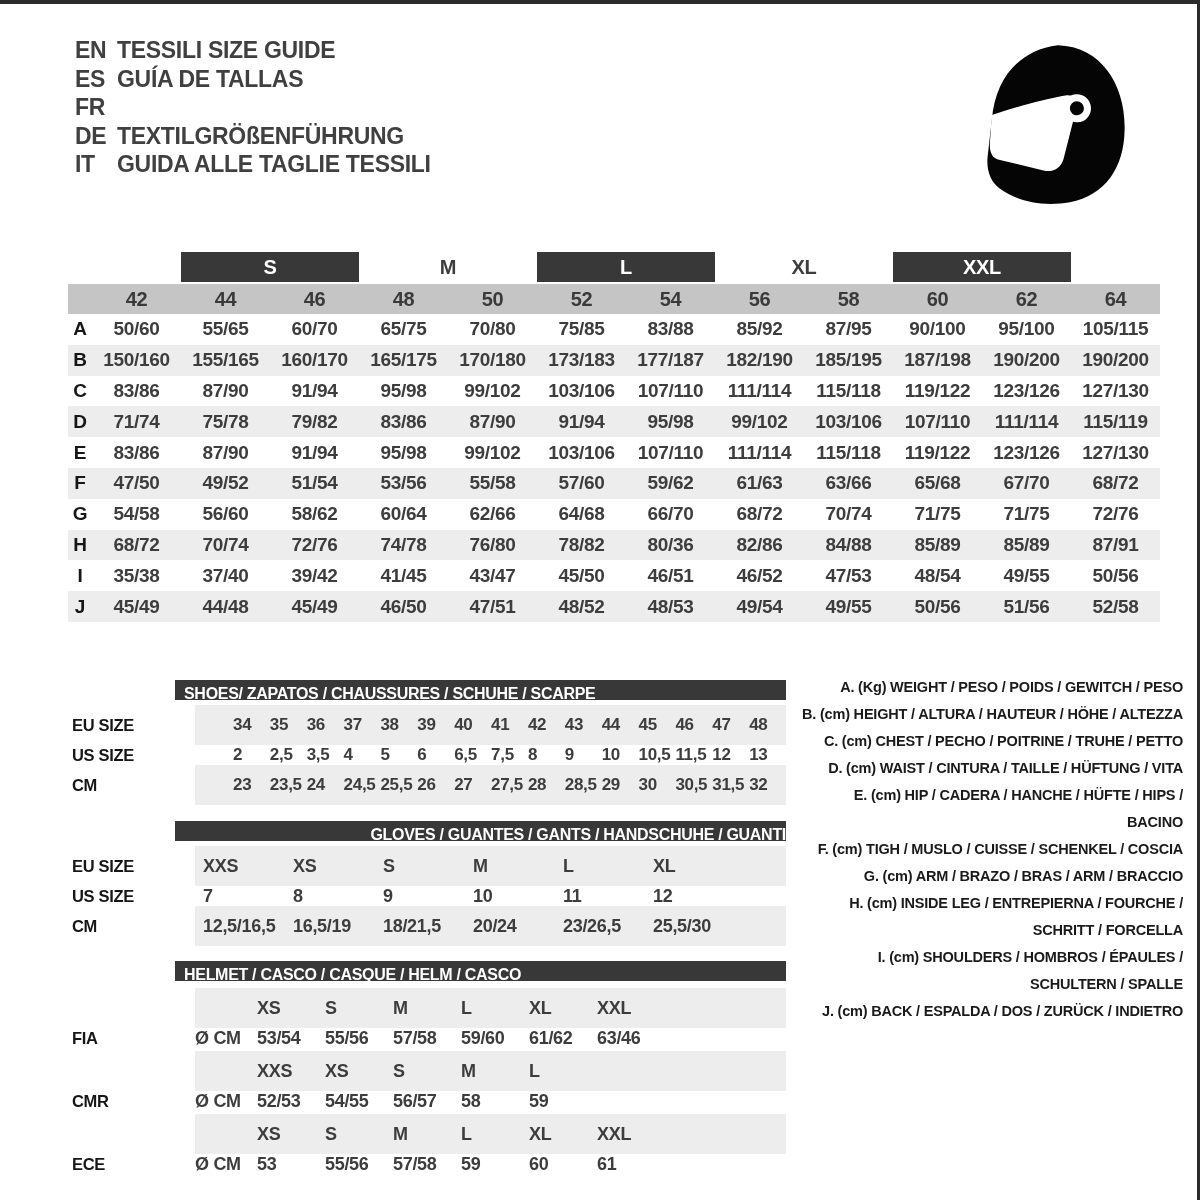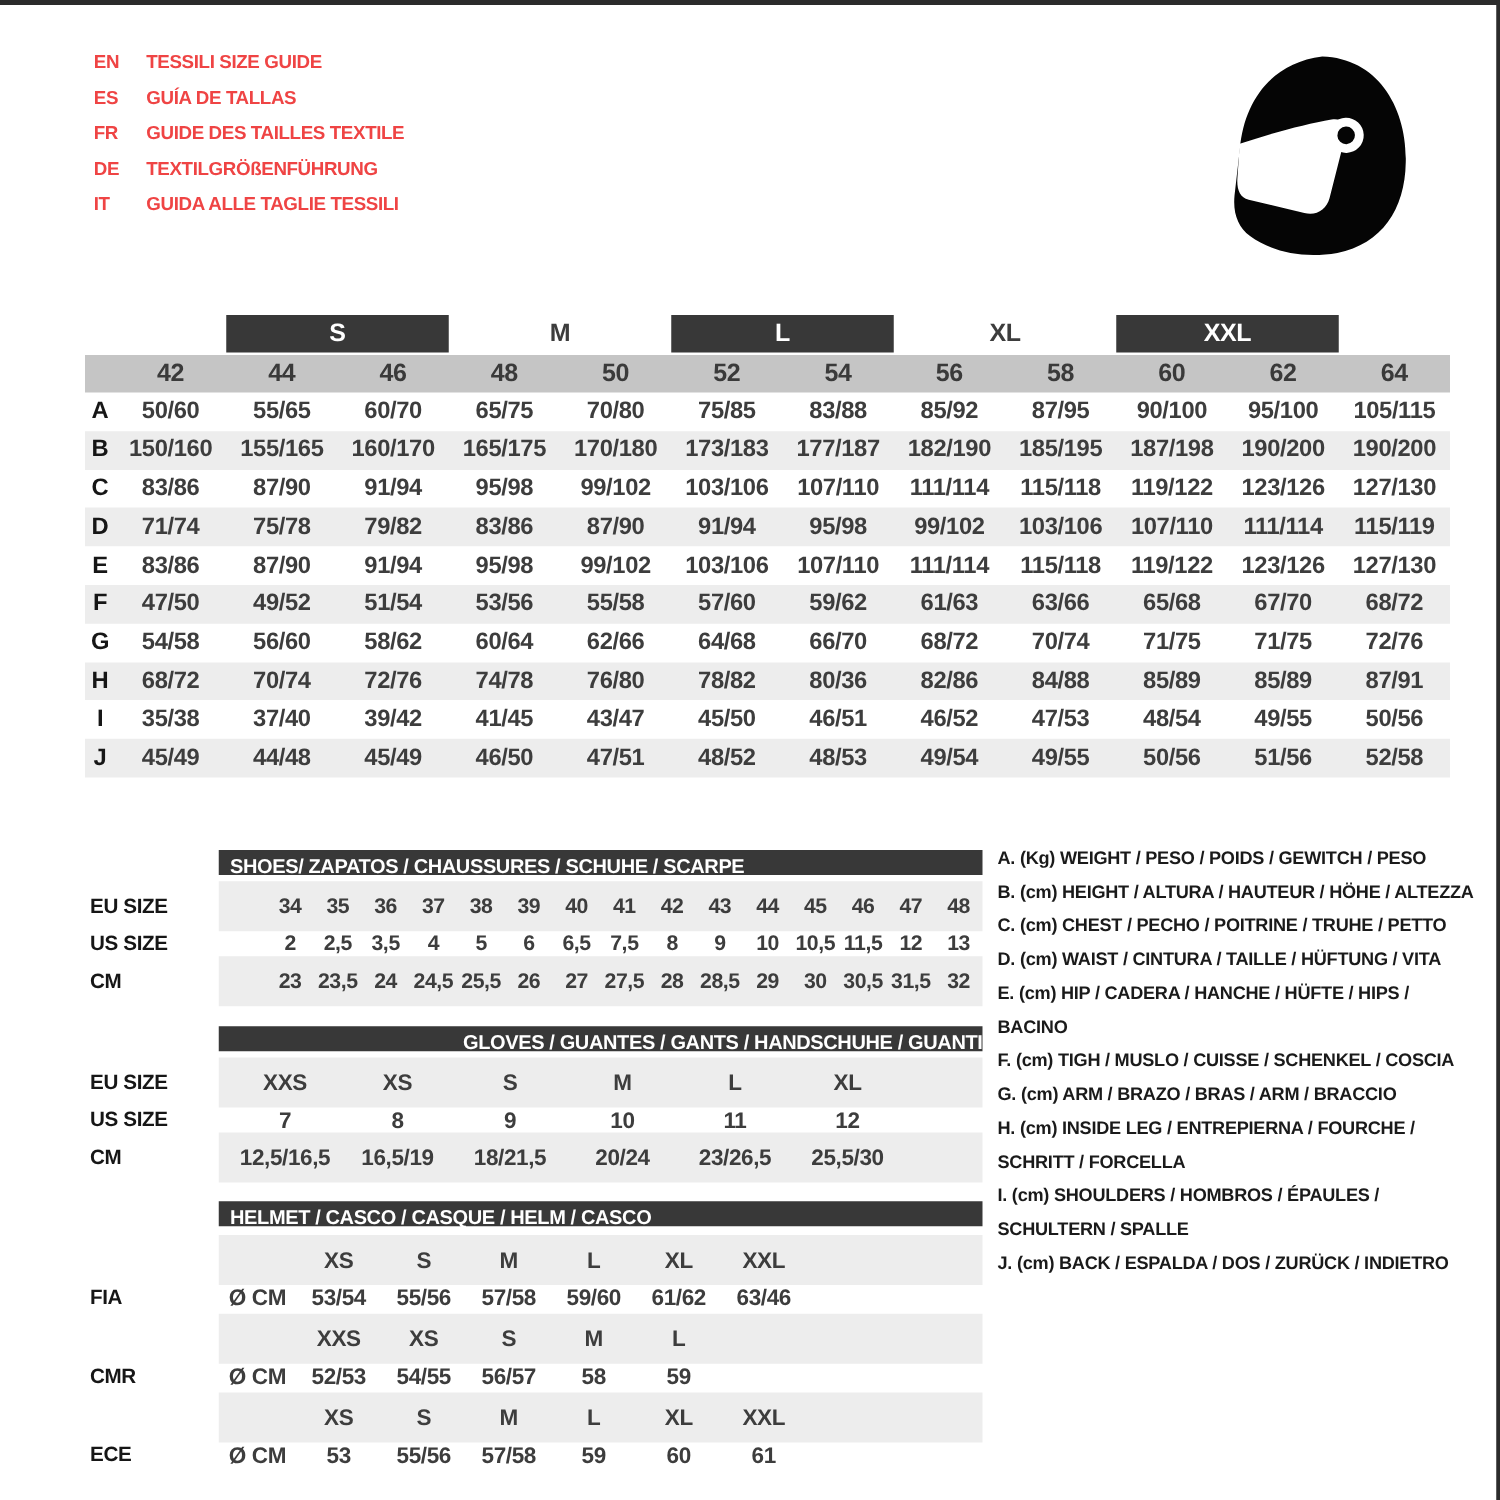--- a/index.html
+++ b/index.html
@@ -11,21 +11,21 @@
     color:#3d3d3d;
     letter-spacing:-0.3px;
     position:relative;
     overflow:hidden;
   }
   .edge-top  { position:absolute; top:0; left:0; width:1200px; height:4px; background:#2b2b2b; }
   .edge-right{ position:absolute; top:0; right:0; width:3px; height:1200px; background:#2b2b2b; }
 
   
   .languages { position:absolute; left:75px; top:36px; }
-  .lang-row { display:flex; line-height:28.5px; font-size:15px; color:#ef4444; }
+  .lang-row { display:flex; line-height:28.5px; font-size:23px; color:#404040; }
   .lang-code { width:42px; }
   .lang-title { }
 
   
   .helmet-logo { position:absolute; left:980px; top:34px; width:150px; height:182px; transform:rotate(-2deg); }
 
   
   .main-table { position:absolute; left:68px; top:252px; width:1092px; }
   .bands-row, .cols-row, .mt-row {
     display:grid;
@@ -49,36 +49,36 @@
   
   .bottom-tables { position:absolute; left:68px; top:676px; width:718px; }
   .t-header, .srow, .hrow { display:grid; grid-template-columns:107px 611px; align-items:center; }
   .t-header { height:28px; margin-bottom:1px; }
   .dark-bar {
     background:#383838; color:#ffffff; height:20px; line-height:28px;
     font-size:16px; padding-left:9px;
   }
   .lbl { font-size:16.5px; color:#161616; padding-left:4px; }
   .srow { height:30px; }
-  .strip { height:40px; display:grid; align-items:center; text-align:center; }
+  .strip { height:40px; display:grid; align-items:center; text-align:left;margin-left:20px; }
   .rows15 .srow .strip { grid-template-columns:repeat(15, 1fr); padding-left:38px; font-size:17px; }
   .rows6  .srow .strip { grid-template-columns:repeat(6, 90px); padding-left:8px; font-size:18px; }
   .rows15 > div.srow:nth-of-type(odd) .strip,
   .rows6  > div.srow:nth-of-type(odd) .strip { background:#ededed; }
   .gap-gloves { margin-top:22px;text-align:right; }
   .gap-helmet { margin-top:21px; }
 
   .hrow { height:30px; }
   .h-sizes { margin-top:3px; }
   .h-grid { grid-template-columns:62px repeat(6, 68px); font-size:18px; }
   .h-sizes .strip { background:#ededed; }
   .cell { overflow:visible; white-space:nowrap; }
 
   
-  .legend { position:absolute; left:798px; top:674px; width:385px; }
+  .legend { position:absolute; left:798px; top:674px; width:385px;text-align:right; }
   .legend-item { font-size:14.5px; line-height:27px; color:#1a1a1a; letter-spacing:-0.2px; }
 </style>
 </head>
 <body>
 
 <div class="edge-top"></div>
 <div class="edge-right"></div>
 
 <div class="languages">
 
@@ -87,21 +87,20 @@
       <span class="lang-title">TESSILI SIZE GUIDE</span>
     </div>
 
     <div class="lang-row">
       <span class="lang-code">ES</span>
       <span class="lang-title">GUÍA DE TALLAS</span>
     </div>
 
     <div class="lang-row">
       <span class="lang-code">FR</span>
-      <span class="lang-title">GUIDE DES TAILLES TEXTILE</span>
     </div>
 
     <div class="lang-row">
       <span class="lang-code">DE</span>
       <span class="lang-title">TEXTILGRÖßENFÜHRUNG</span>
     </div>
 
     <div class="lang-row">
       <span class="lang-code">IT</span>
       <span class="lang-title">GUIDA ALLE TAGLIE TESSILI</span>

